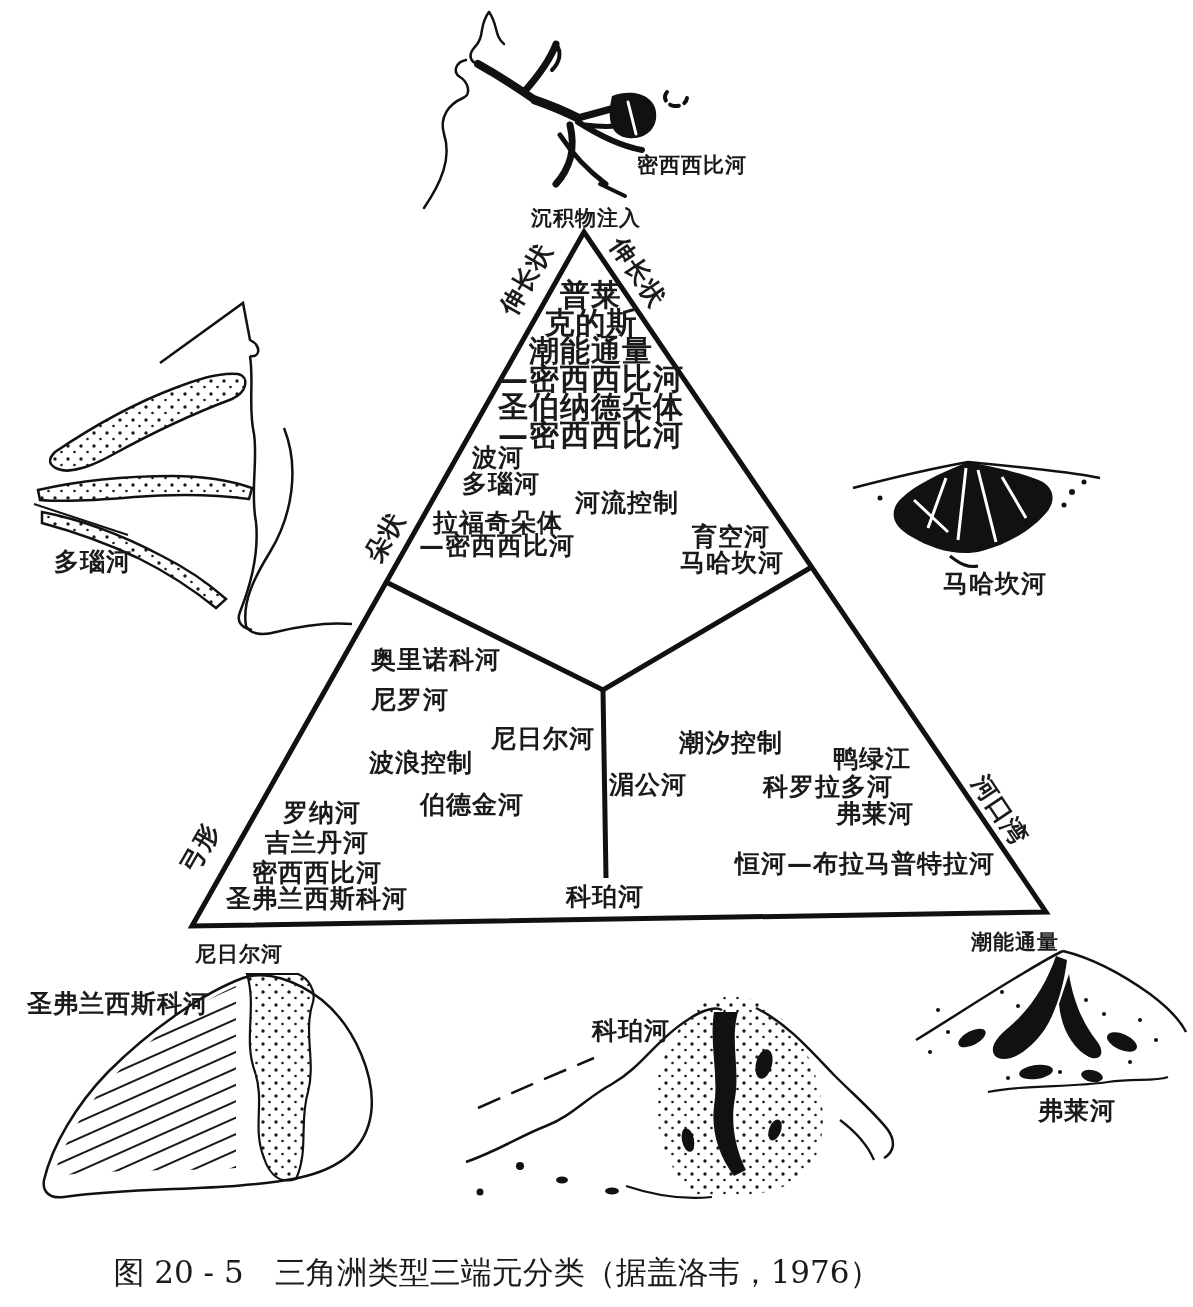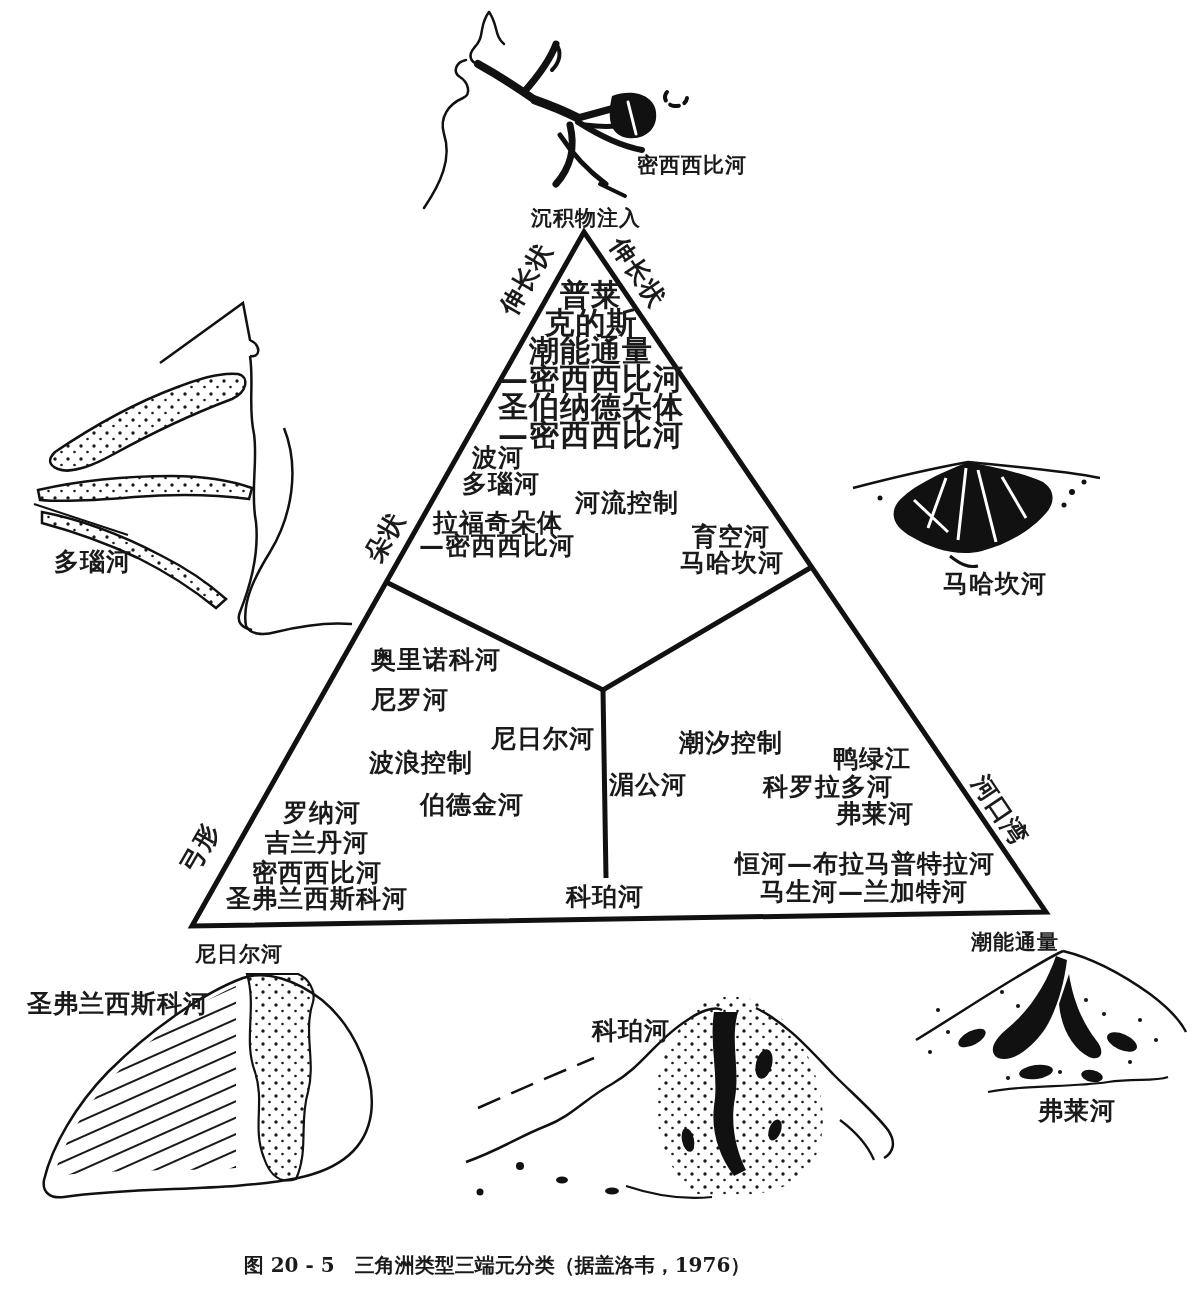--- a/index.html
+++ b/index.html
@@ -7,21 +7,21 @@
         font-family:"DejaVu Sans","Liberation Sans",sans-serif;color:#1a1a1a;}
   #art{position:absolute;left:0;top:0;}
   .lbl{position:absolute;transform:translate(-50%,-50%);white-space:nowrap;
        font-weight:700;font-size:25px;color:#1a1a1a;letter-spacing:1px;}
   .big{font-size:21px;margin-top:8px;}
   .rotl{transform:translate(-50%,-50%) rotate(-60deg);}
   .rotr{transform:translate(-50%,-50%) rotate(56deg);}
   .stack{position:absolute;transform:translateX(-50%);text-align:center;
          font-weight:700;font-size:30px;line-height:28px;letter-spacing:1px;white-space:nowrap;}
   .caption{position:absolute;transform:translateX(-50%);white-space:nowrap;
-           font-family:"DejaVu Serif","Liberation Serif",serif;font-weight:700;font-size:20px;}
+           font-family:"DejaVu Serif","Liberation Serif",serif;font-weight:400;font-size:31px;}
 </style>
 </head>
 <body>
 
 <div id="page">
 
   <svg id="art" width="1193" height="1307" viewBox="0 0 1193 1307">
     <defs>
       <pattern id="stipple" width="13" height="13" patternUnits="userSpaceOnUse">
         <circle cx="3" cy="4" r="1.7" fill="#1a1a1a"></circle>
@@ -163,21 +163,20 @@
   <div class="lbl" style="left:317px;top:842px">吉兰丹河</div>
   <div class="lbl" style="left:317px;top:872px">密西西比河</div>
   <div class="lbl" style="left:317px;top:898px">圣弗兰西斯科河</div>
 
   <div class="lbl" style="left:648px;top:784px">湄公河</div>
   <div class="lbl" style="left:731px;top:742px">潮汐控制</div>
   <div class="lbl" style="left:872px;top:758px">鸭绿江</div>
   <div class="lbl" style="left:828px;top:786px">科罗拉多河</div>
   <div class="lbl" style="left:875px;top:813px">弗莱河</div>
   <div class="lbl" style="left:865px;top:863px">恒河—布拉马普特拉河</div>
-  <div class="lbl" style="left:864px;top:891px">马生河—兰加特河</div>
   <div class="lbl" style="left:605px;top:896px">科珀河</div>
 
   <div class="lbl big" style="left:692px;top:157px">密西西比河</div>
   <div class="lbl" style="left:93px;top:561px">多瑙河</div>
   <div class="lbl" style="left:995px;top:583px">马哈坎河</div>
   <div class="lbl" style="left:118px;top:1003px">圣弗兰西斯科河</div>
   <div class="lbl" style="left:631px;top:1030px">科珀河</div>
   <div class="lbl" style="left:1077px;top:1110px">弗莱河</div>
 
   <div class="caption" style="left:497px;top:1252px">图 20 - 5　三角洲类型三端元分类（据盖洛韦，1976）</div>

